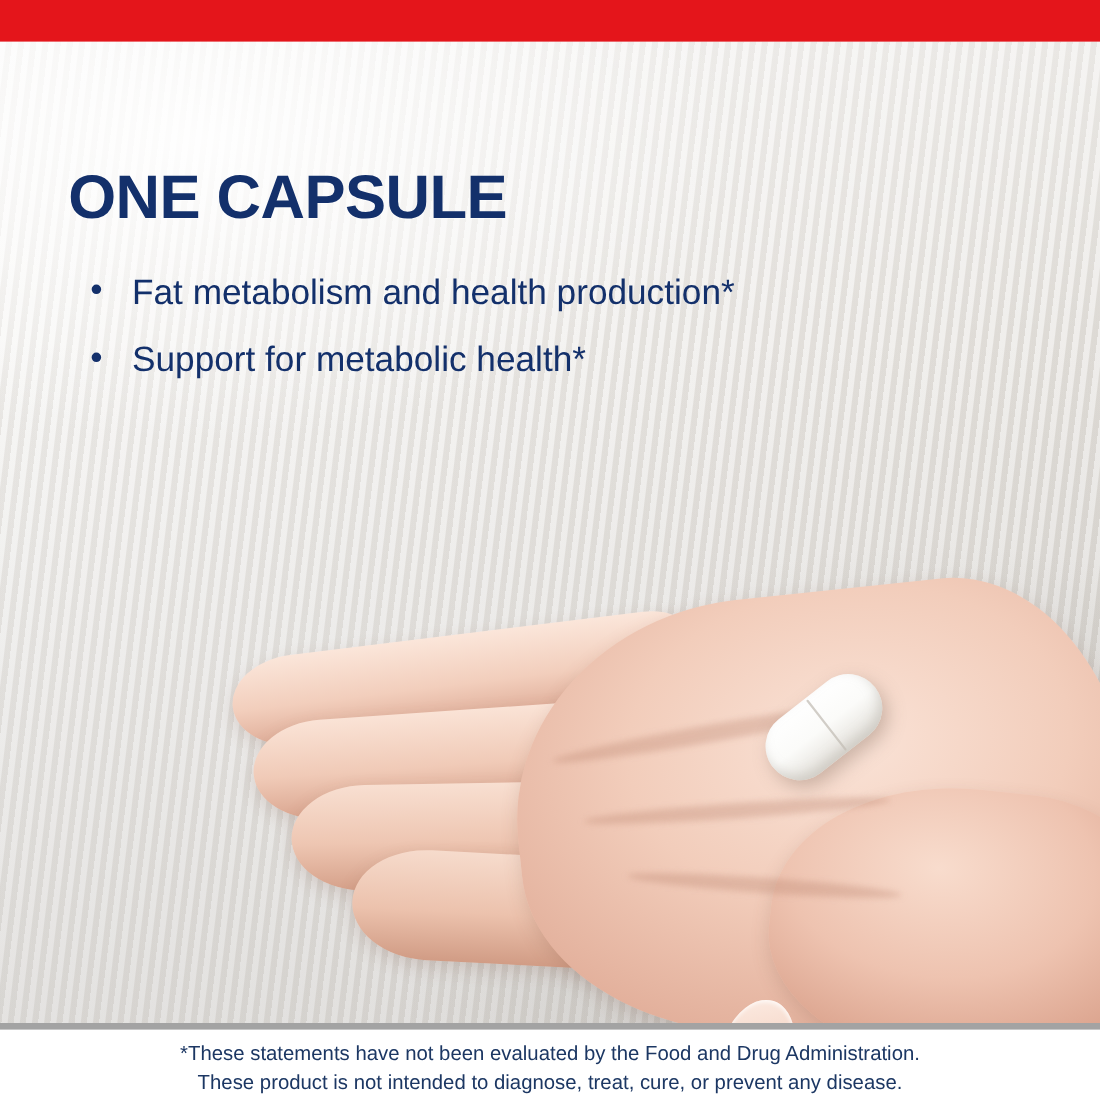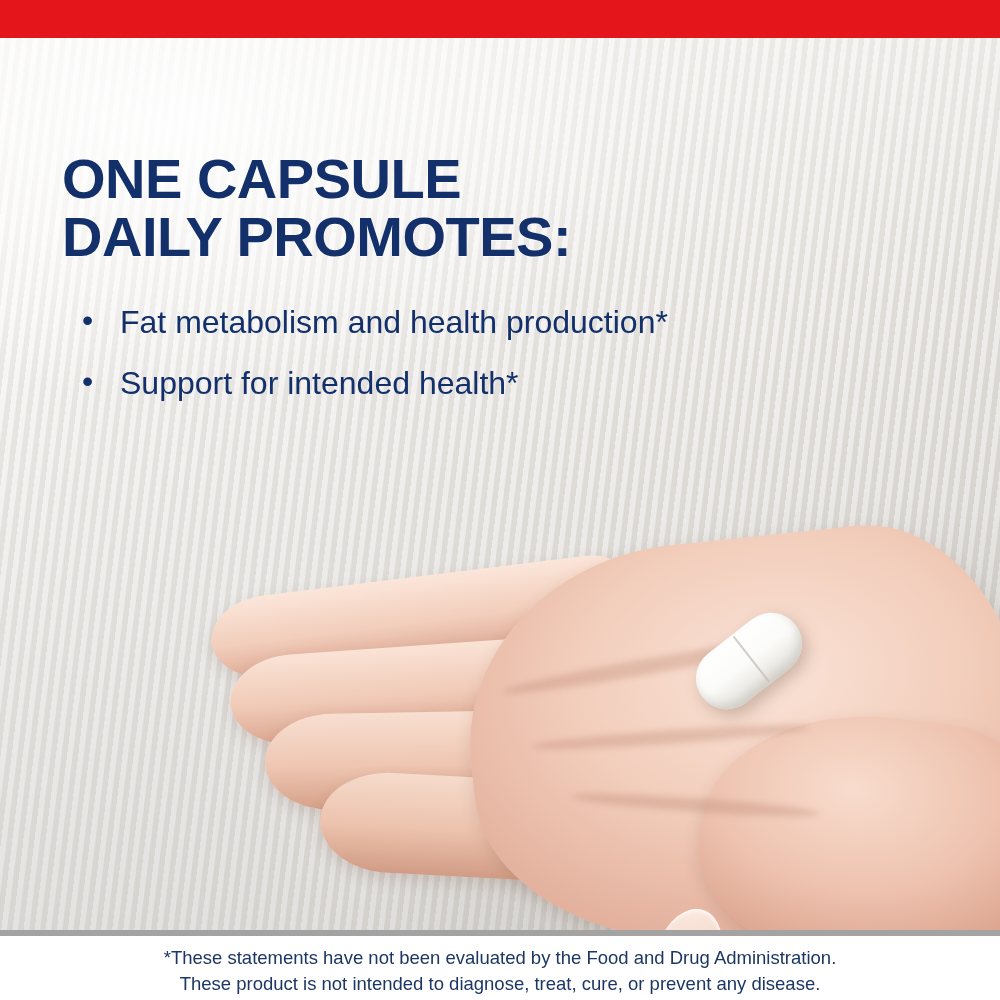--- a/index.html
+++ b/index.html
@@ -233,25 +233,24 @@
     </div>
 
     <div class="capsule">
       <div class="body"></div>
       <div class="seam"></div>
     </div>
 
     <div class="copy">
       <h1 class="headline">
         <span class="line">ONE CAPSULE</span>
-        <span class="line">DAILY PROMOTES:</span>
       </h1>
       <ul class="bullets">
         <li>Fat metabolism and health production*</li>
-        <li>Support for intended health*</li>
+        <li>Support for metabolic health*</li>
       </ul>
     </div>
   </div>
 
   <div class="footer">
     <div class="fline">*These statements have not been evaluated by the Food and Drug Administration.</div>
     <div class="fline">These product is not intended to diagnose, treat, cure, or prevent any disease.</div>
   </div>
 
 </div>

